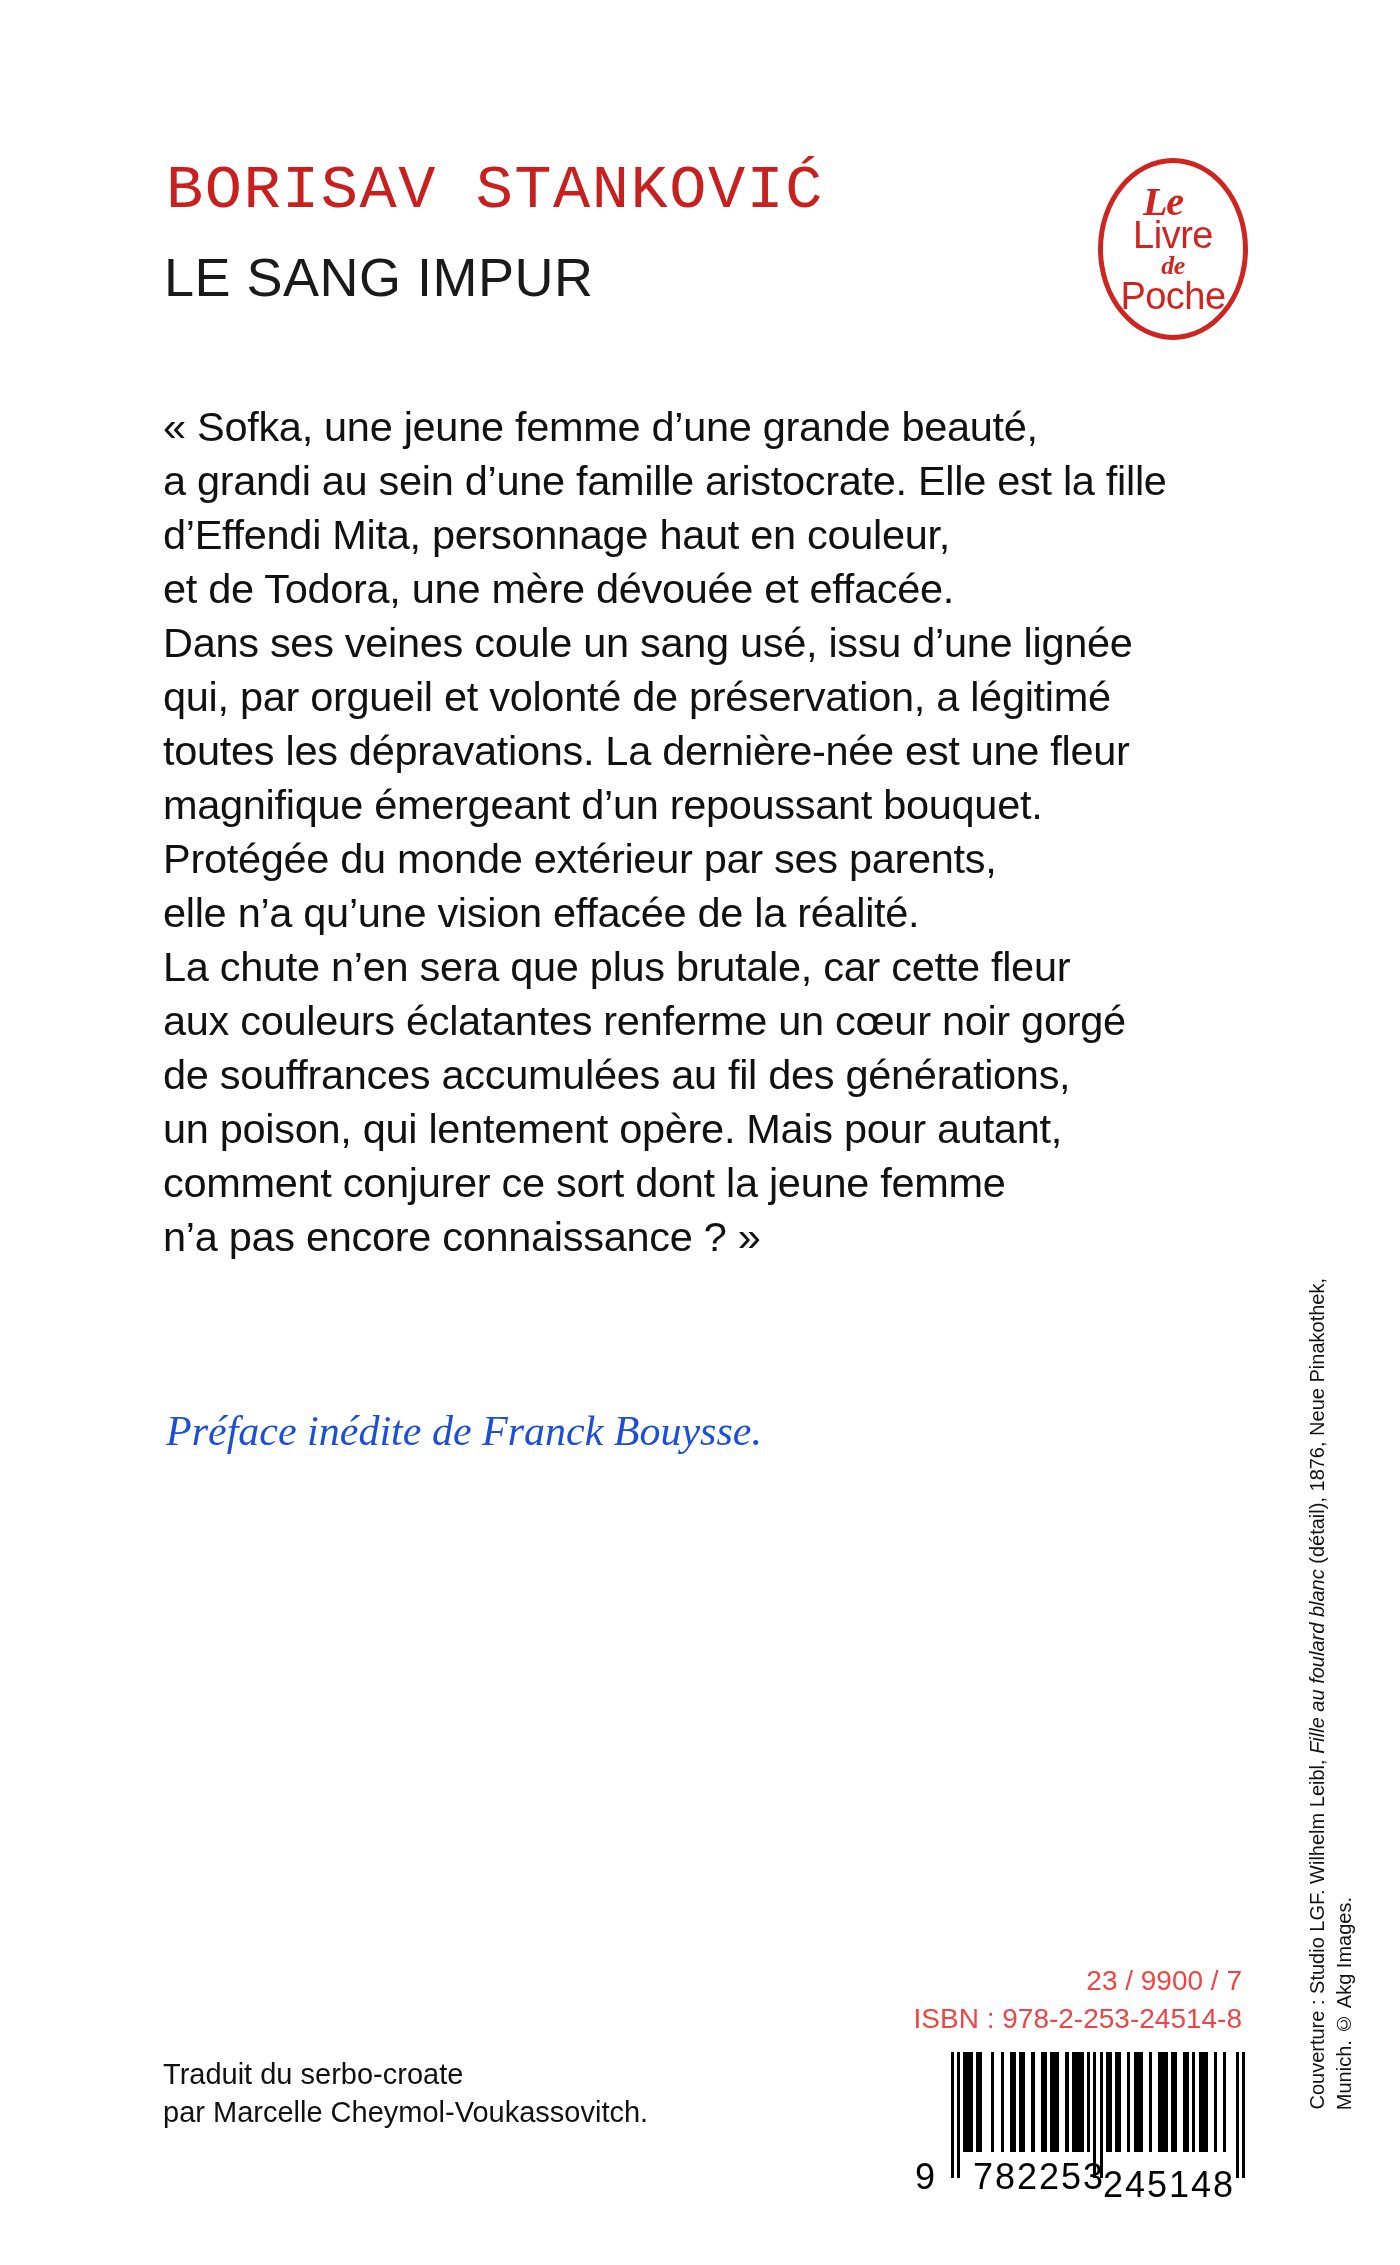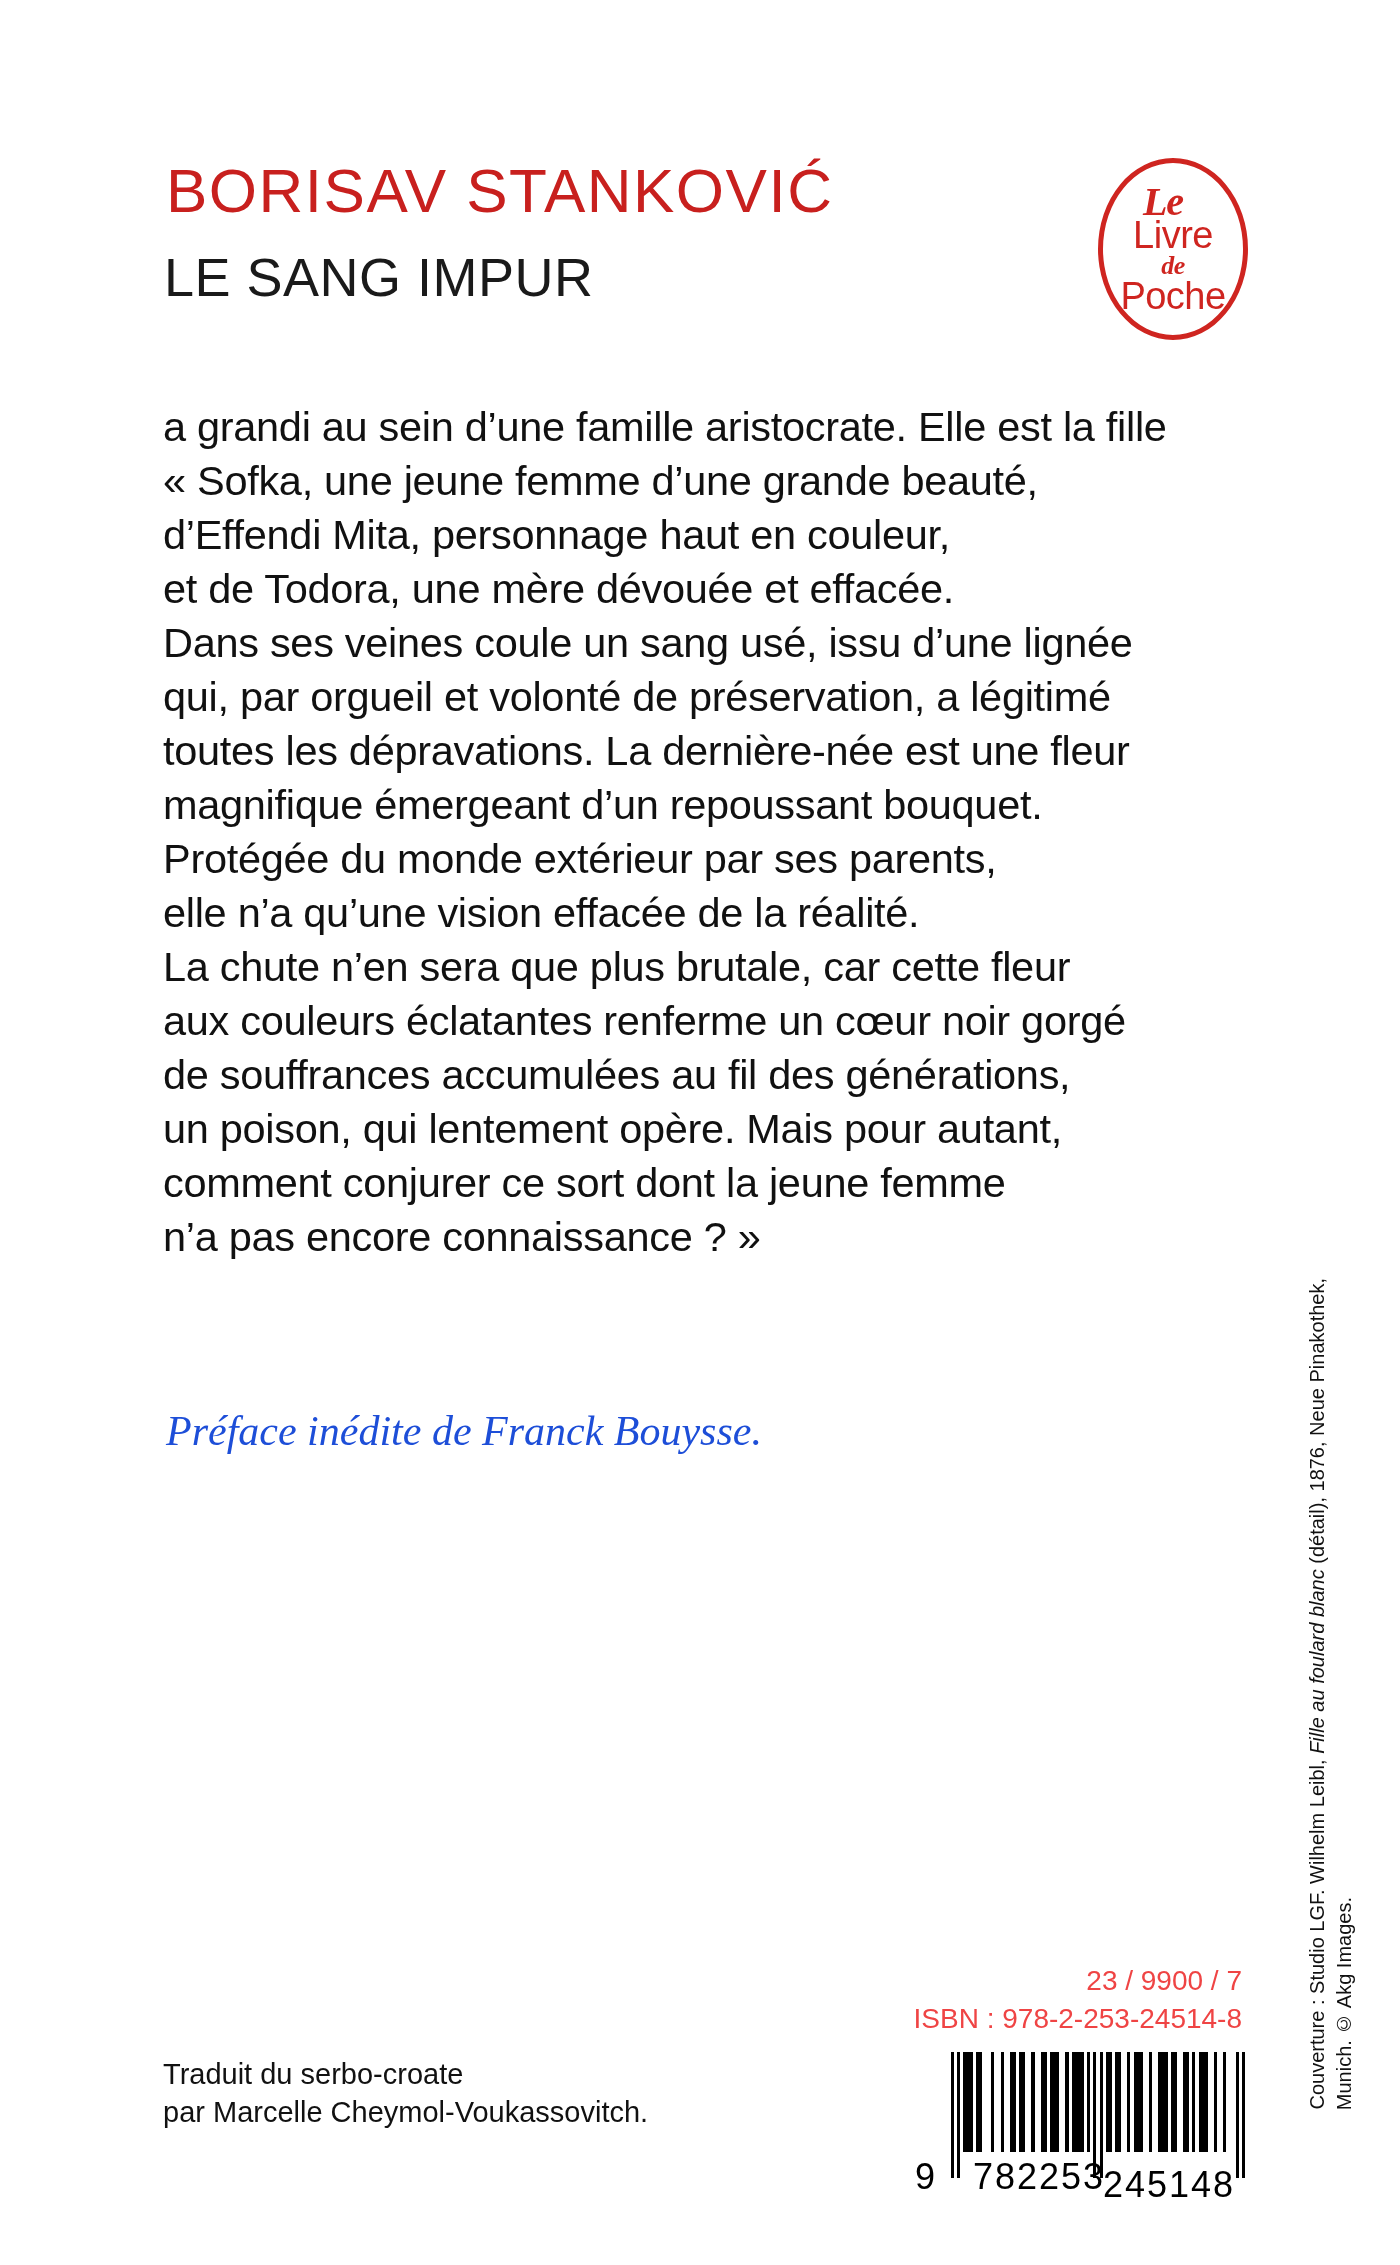--- a/index.html
+++ b/index.html
@@ -17,21 +17,21 @@
     height: 2265px;
     background: #ffffff;
     overflow: hidden;
   }
 
   
   .author {
     position: absolute;
     left: 166px;
     top: 160px;
-    font-family: Liberation Sans, sans-serif;
+    font-family: Liberation Mono, monospace;
     font-size: 62px;
     line-height: 1.0;
     letter-spacing: 1.5px;
     color: #c8201e;
     white-space: nowrap;
     font-weight: 400;
   }
   .book-title {
     position: absolute;
     left: 164px;
@@ -243,22 +243,22 @@
     <div class="logo-oval"></div>
     <div class="logo-inner">
       <div class="logo-le">Le</div>
       <div class="logo-livre">Livre</div>
       <div class="logo-de">de</div>
       <div class="logo-poche">Poche</div>
     </div>
   </div>
 
   <div class="blurb">
+    <div class="blurb-line">« Sofka, une jeune femme d’une grande beauté,</div>
     <div class="blurb-line">a grandi au sein d’une famille aristocrate. Elle est la fille</div>
-    <div class="blurb-line">« Sofka, une jeune femme d’une grande beauté,</div>
     <div class="blurb-line">d’Effendi Mita, personnage haut en couleur,</div>
     <div class="blurb-line">et de Todora, une mère dévouée et effacée.</div>
     <div class="blurb-line">Dans ses veines coule un sang usé, issu d’une lignée</div>
     <div class="blurb-line">qui, par orgueil et volonté de préservation, a légitimé</div>
     <div class="blurb-line">toutes les dépravations. La dernière-née est une fleur</div>
     <div class="blurb-line">magnifique émergeant d’un repoussant bouquet.</div>
     <div class="blurb-line">Protégée du monde extérieur par ses parents,</div>
     <div class="blurb-line">elle n’a qu’une vision effacée de la réalité.</div>
     <div class="blurb-line">La chute n’en sera que plus brutale, car cette fleur</div>
     <div class="blurb-line">aux couleurs éclatantes renferme un cœur noir gorgé</div>

